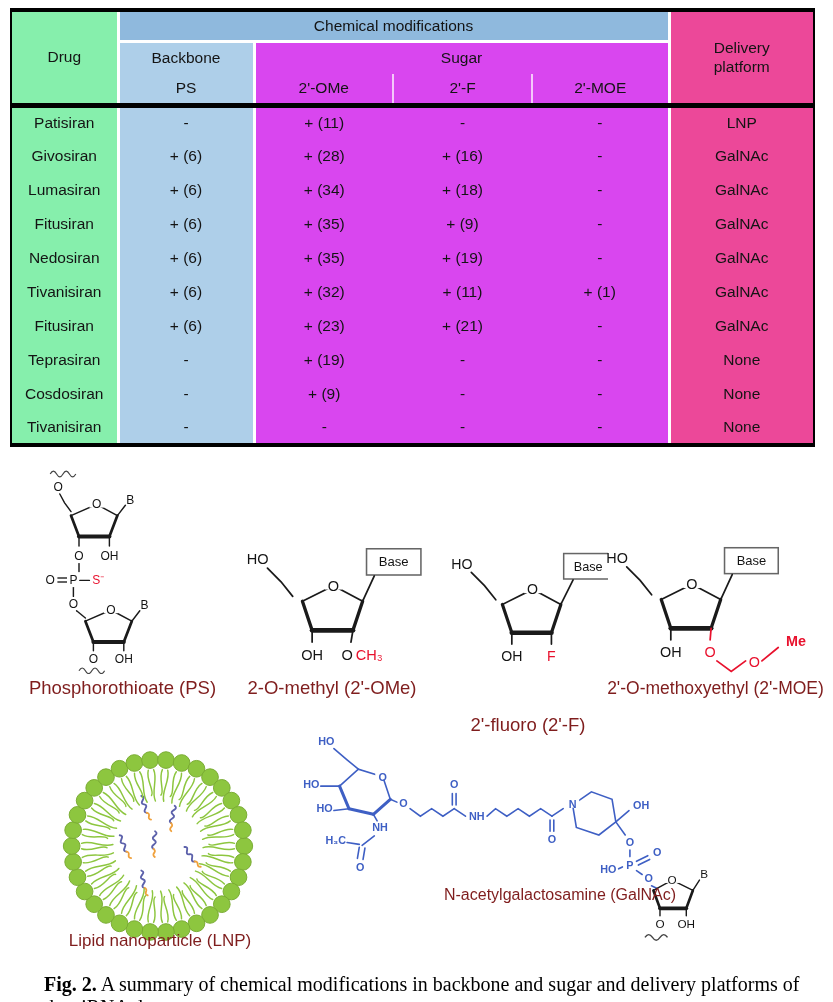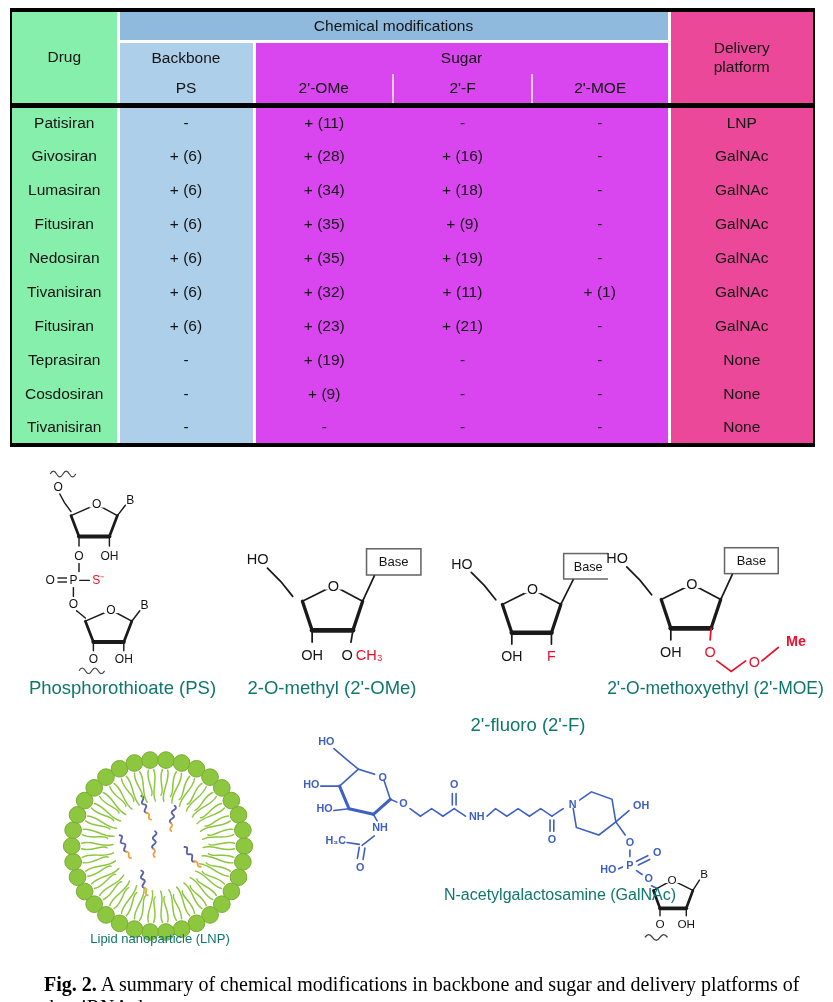--- a/index.html
+++ b/index.html
@@ -29,21 +29,21 @@
   .bond{stroke:#1a1a1a;stroke-width:1.8;fill:none;stroke-linecap:round;}
   .bold3{stroke-width:3.4;} .bold5{stroke-width:5;}
   .dbl{stroke:#1a1a1a;stroke-width:1.7;fill:none;}
   .atom{font-size:15px;fill:#141414;font-family:"Liberation Sans",sans-serif;}
   .mid{text-anchor:middle;}
   .red{fill:#e8112d;} .redline{stroke:#e8112d;}
   .squig{stroke:#444;stroke-width:1.5;fill:none;}
   .abg{fill:#fff;stroke:none;}
   .basebox{fill:none;stroke:#666;stroke-width:1.6;}
   .basetxt{font-size:13.5px;fill:#141414;}
-  .struct-label{position:absolute;font-size:18.5px;text-align:center;color:#0f766e;}
+  .struct-label{position:absolute;font-size:18.5px;text-align:center;color:#7f1d1d;}
 
   
   .g-bond{stroke:#3e5fc4;stroke-width:1.7;fill:none;stroke-linecap:round;}
   .g-bold{stroke-width:3.2;}
   .g-atom{fill:#3e5fc4;font-size:11.5px;font-weight:bold;font-family:"Liberation Sans",sans-serif;}
   .k-bond{stroke:#1a1a1a;stroke-width:1.5;fill:none;stroke-linecap:round;}
   .k-b3{stroke-width:2.8;} .k-b4{stroke-width:4;}
   .k-atom{fill:#141414;font-size:12.5px;font-family:"Liberation Sans",sans-serif;}
 
   
@@ -404,21 +404,21 @@
     <path d="M172.7131880121165,64.28405794461713 C166.13773871335457,72.64850880232828 151.5088678700101,71.80307049424256 144.93341857124818,80.1675213519537" class="lnp-tail"></path>
     <path d="M169.83945520711677,59.64282010503568 C159.42097588802827,61.80056436916394 153.65713238995224,75.27263682345689 148.22630347141117,74.09521340335712" class="lnp-tail"></path>
     <circle cx="179.81910794420602" cy="56.67396966679266" r="8.5" class="lnp-head"></circle>
     <path d="M178.67427799423984,77.38553607768718 C170.6738244033167,84.39933062637036 156.44938676701332,80.8802395484144 148.44893317609018,87.89403409709757" class="lnp-tail"></path>
     <path d="M176.70230116634107,72.29527711489122 C166.06473178795898,72.5018911312621 157.92354186109606,84.68547248728292 152.80153411089404,82.5301847432608" class="lnp-tail"></path>
     <circle cx="187.05755618758332" cy="71.21073337553054" r="8.5" class="lnp-head"></circle>
     <path d="M182.12647880182635,91.35928405846819 C172.97346677029438,96.78357593688736 159.6378585044039,90.71067051503641 150.48484647287194,96.1349623934556" class="lnp-tail"></path>
     <path d="M181.12341125677708,85.99334663634303 C170.62900148592396,84.24179441243523 160.3877035889524,94.72198741969984 155.7489408378514,91.66223109089535" class="lnp-tail"></path>
     <circle cx="191.50163277218334" cy="86.83004243214177" r="8.5" class="lnp-head"></circle>
   </svg>
-<div class="struct-label" style="left:30px;top:931px;width:260px;font-size:13px;">Lipid nanoparticle (LNP)</div>
+<div class="struct-label" style="left:30px;top:931px;width:260px;font-size:17px;">Lipid nanoparticle (LNP)</div>
 
 <svg class="abs" style="left:292px;top:726px;" width="424" height="218" viewBox="0 0 450 232">
 
   <text class="g-atom mid" x="36" y="20">HO</text>
   <path class="g-bond" d="M44,24 L58,36 L70,46"></path>
   <path class="g-bond" d="M96,54 L104,78"></path>
   <path class="g-bond g-bold" d="M104,78 L86,94"></path>
   <path class="g-bond g-bold" d="M86,94 L60,88"></path>
   <path class="g-bond g-bold" d="M60,88 L50,64"></path>
   <path class="g-bond" d="M50,64 L70,46 L96,54"></path>

